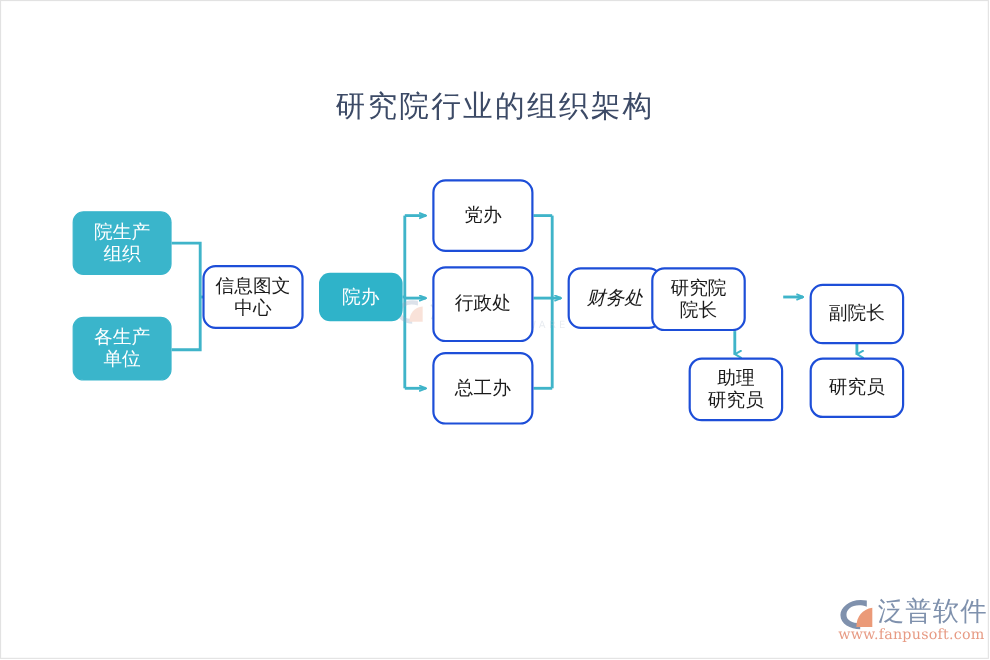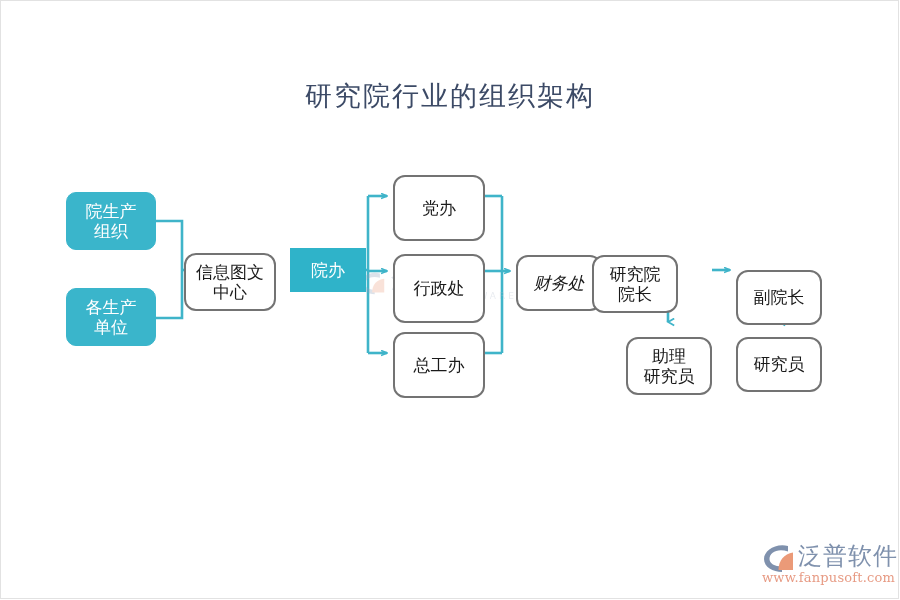--- a/index.html
+++ b/index.html
@@ -62,23 +62,22 @@
   .node.filled {
     background: #3ab5cb;
     color: #ffffff;
     border-radius: 10px;
     border: 1px solid #3ab5cb;
     font-family: "DejaVu Serif", "Liberation Serif", serif;
   }
   .node.plain {
     background: #ffffff;
     color: #1a1a1a;
-    border: 2px solid #737373;
+    border: 2px solid #1d4ed8;
     border-radius: 12px;
-    margin-top: 12px;
   }
   .node.sharp {
     background: #2fb3c9;
     color: #ffffff;
     border-radius: 0;
     border: none;
     z-index: 6;
   }
 
   
@@ -226,21 +225,21 @@
 组织</span>
       </div>
       <div class="node filled" style="left: 66px; top: 288px; width: 90px; height: 58px;">
         <span class="node-label">各生产
 单位</span>
       </div>
       <div class="node plain" style="left: 184px; top: 241px; width: 92px; height: 58px;">
         <span class="node-label">信息图文
 中心</span>
       </div>
-      <div class="node sharp" style="left: 290px; top: 248px; width: 76px; height: 44px;">
+      <div class="node sharp" style="left: 290px; top: 248px; width: 76px; height: 44px; border-radius: 10px;">
         <span class="node-label">院办</span>
       </div>
       <div class="node plain" style="left: 393px; top: 163px; width: 92px; height: 66px;">
         <span class="node-label">党办</span>
       </div>
       <div class="node plain" style="left: 393px; top: 242px; width: 92px; height: 69px;">
         <span class="node-label">行政处</span>
       </div>
       <div class="node plain" style="left: 393px; top: 320px; width: 92px; height: 66px;">
         <span class="node-label">总工办</span>

